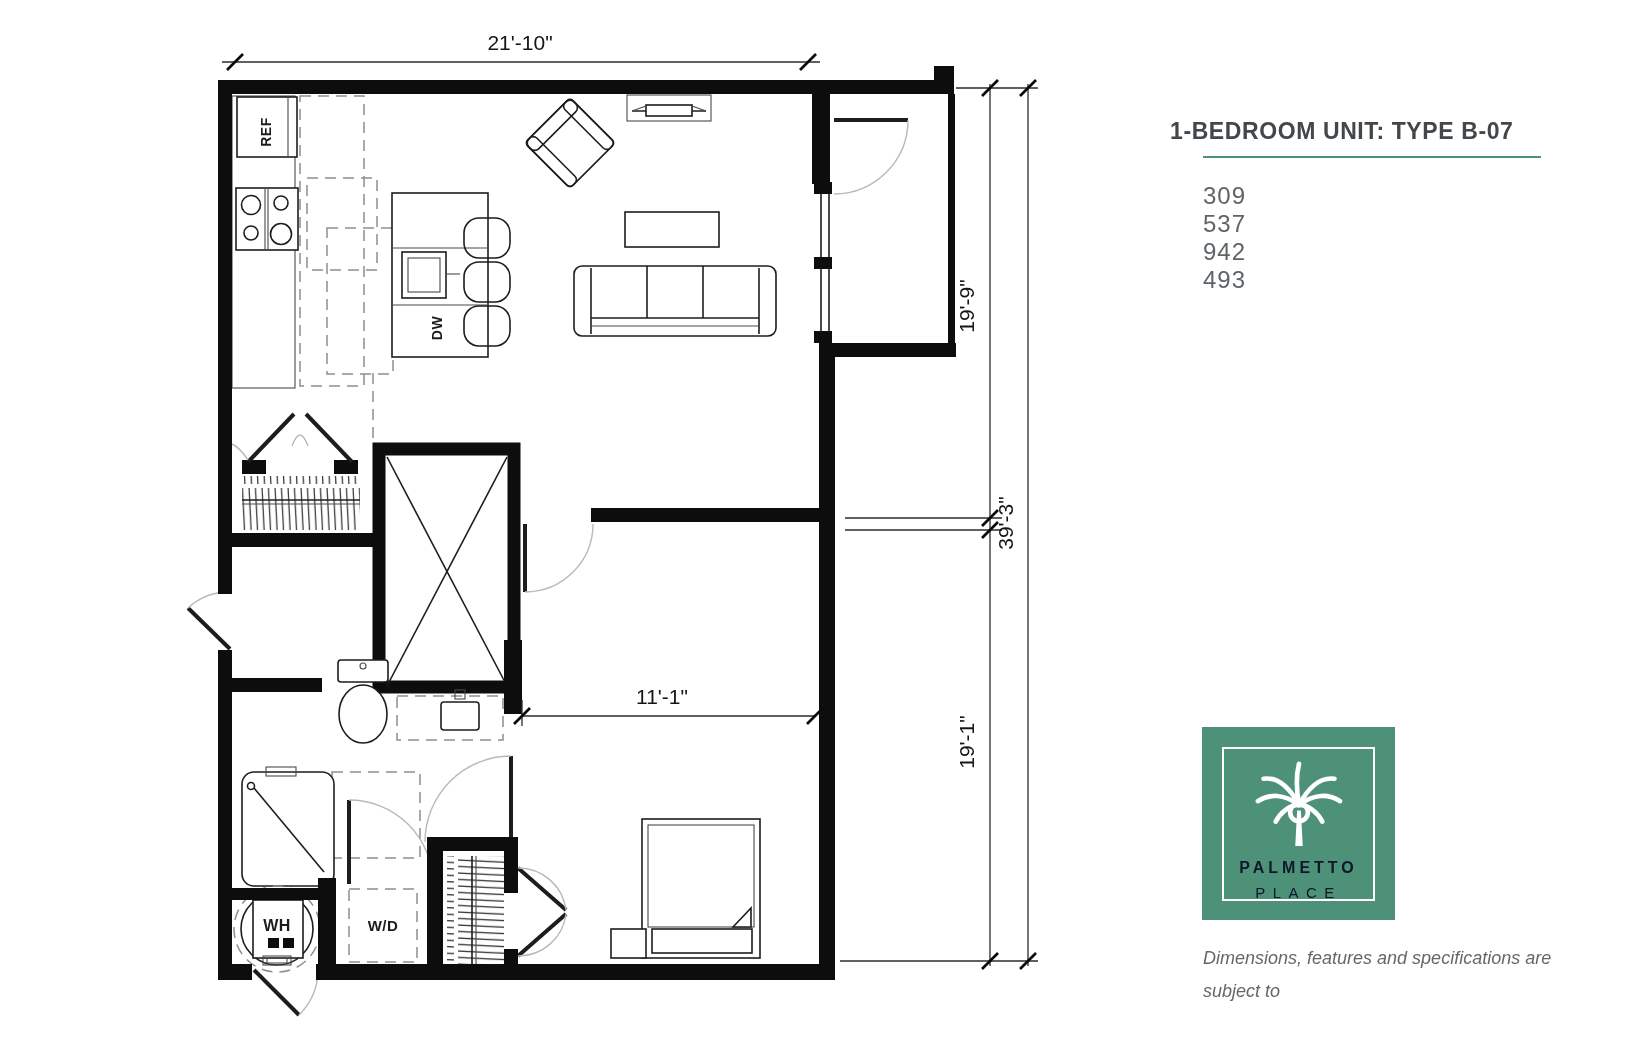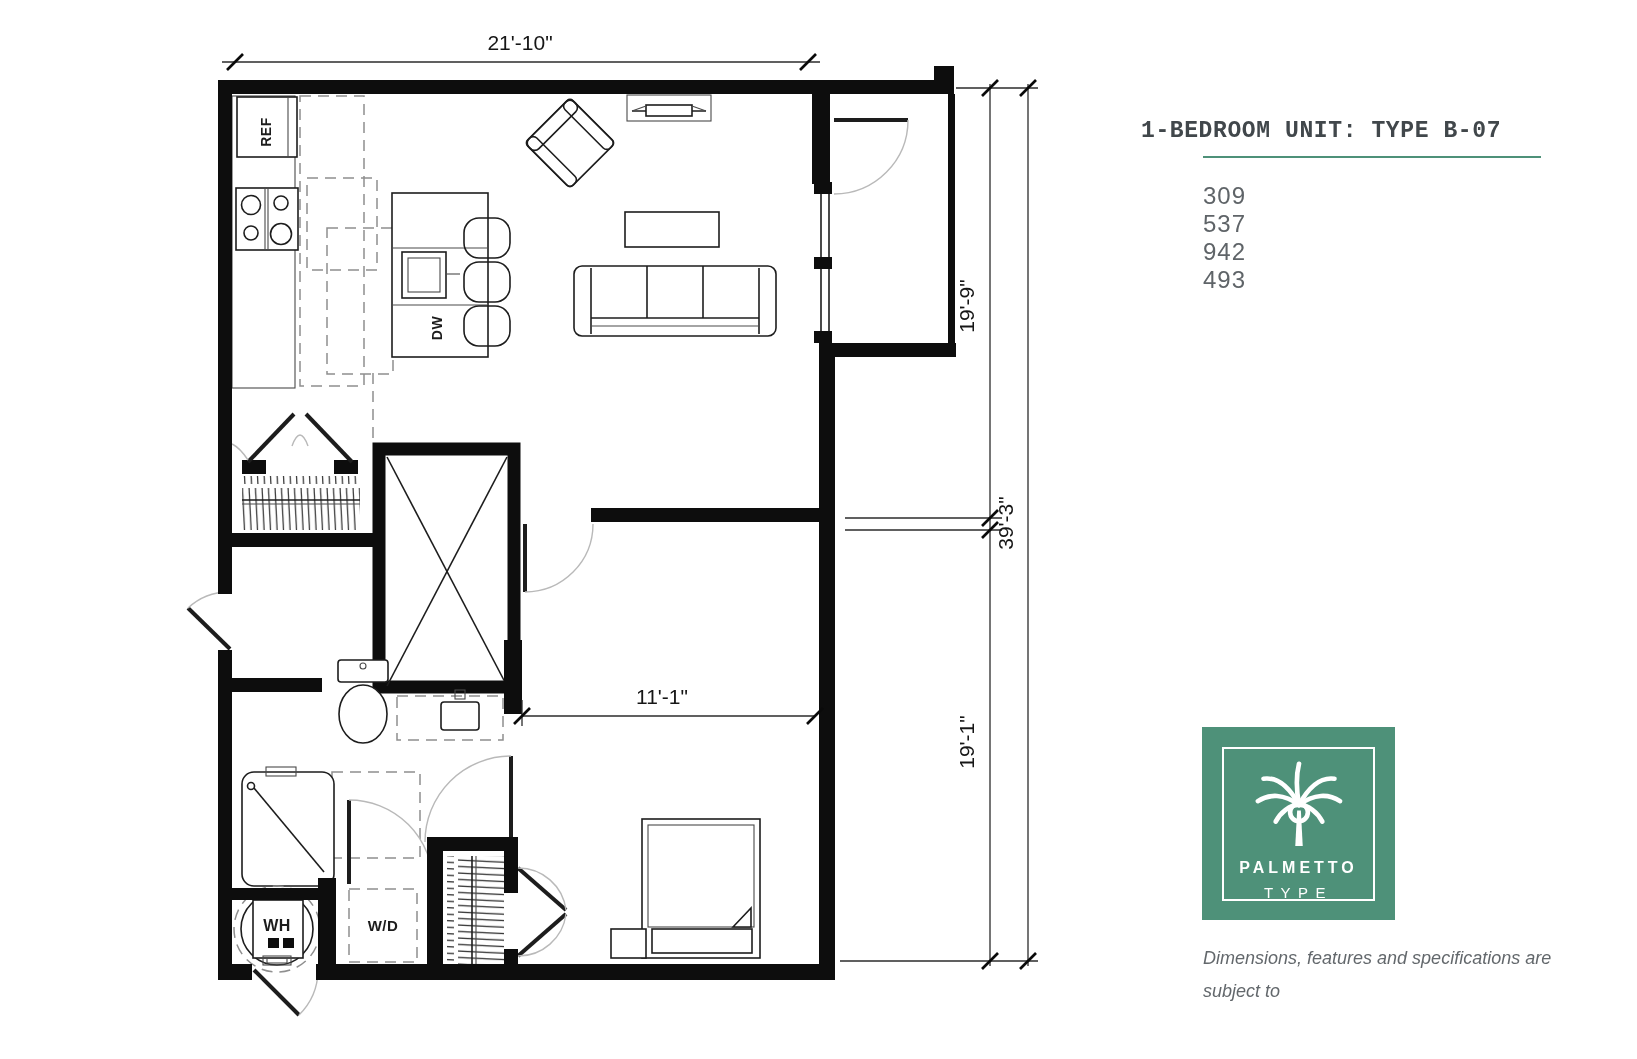--- a/index.html
+++ b/index.html
@@ -13,29 +13,29 @@
   .lnthin{stroke:#4a4a4a;stroke-width:1.1;fill:none}
   .fw{fill:#fff}
   .dash{stroke:#8f8f8f;stroke-width:1.5;fill:none;stroke-dasharray:11 7}
   .arc{stroke:#b9b9b9;stroke-width:1.4;fill:none}
   .leaf{stroke:#1d1d1d;stroke-width:4;fill:none}
   .dim{stroke:#2b2b2b;stroke-width:1.3;fill:none}
   .tick{stroke:#0a0a0a;stroke-width:2.6}
   .dimtxt{font:21px "Liberation Sans",sans-serif;fill:#161616}
   .lbl{font:600 14px "Liberation Sans",sans-serif;fill:#1c1c1c;letter-spacing:.5px}
   
-  .panel-title{position:absolute;left:1141px;top:118px;width:400px;
-    font-size:23px;font-weight:bold;letter-spacing:.6px;color:var(--title);font-family:Liberation Mono, monospace;}
+  .panel-title{position:absolute;left:1170px;top:118px;width:400px;
+    font-size:23px;font-weight:bold;letter-spacing:.6px;color:var(--title);}
   .panel-rule{position:absolute;left:1203px;top:156px;width:338px;height:2px;background:var(--green);}
   .unit-row{position:absolute;left:1203px;top:182px;width:360px;display:flex;
     justify-content:space-between;font-size:24px;color:#5f6468;letter-spacing:1px;flex-direction:column;}
   .logo{position:absolute;left:1202px;top:727px;width:193px;height:193px;background:var(--green);}
   .logo-border{position:absolute;left:20px;top:20px;right:20px;bottom:19px;border:2px solid #fff;}
   .logo-palm{position:absolute;left:41px;top:26px;}
-  .logo-name{position:absolute;left:0;width:100%;text-align:center;color:#ffffff;}
+  .logo-name{position:absolute;left:0;width:100%;text-align:center;color:#0f172a;}
   .logo-name.top{top:132px;font-size:16px;font-weight:bold;letter-spacing:4px;}
   .logo-name.bot{top:157px;font-size:15px;font-weight:400;letter-spacing:7.5px;}
   .disclaimer{position:absolute;left:1203px;top:942px;width:410px;
     font-style:italic;font-size:18px;line-height:33px;color:var(--body);}
 </style>
 </head>
 <body>
 
 <div id="page">
 
@@ -287,21 +287,21 @@
         <path d="M60,52 C72,30 84,22 98,24"></path>
         <path d="M60,52 C44,40 28,40 16,48"></path>
         <path d="M60,52 C76,40 92,40 104,48"></path>
         <path d="M60,52 C50,52 40,60 35,70"></path>
         <path d="M60,52 C70,52 80,60 85,70"></path>
         <circle cx="60" cy="60" r="9.5"></circle>
       </g>
       <path d="M56,96 L58,58 L62,58 L64,96 Z" fill="#fff"></path>
     </svg>
     <div class="logo-name top">PALMETTO</div>
-    <div class="logo-name bot">TYPE</div>
+    <div class="logo-name bot">PLACE</div>
   </div>
 
   <div class="disclaimer">
     <div>Dimensions, features and specifications are subject to</div>
 
   </div>
 
 </div>
 
 </body></html>

